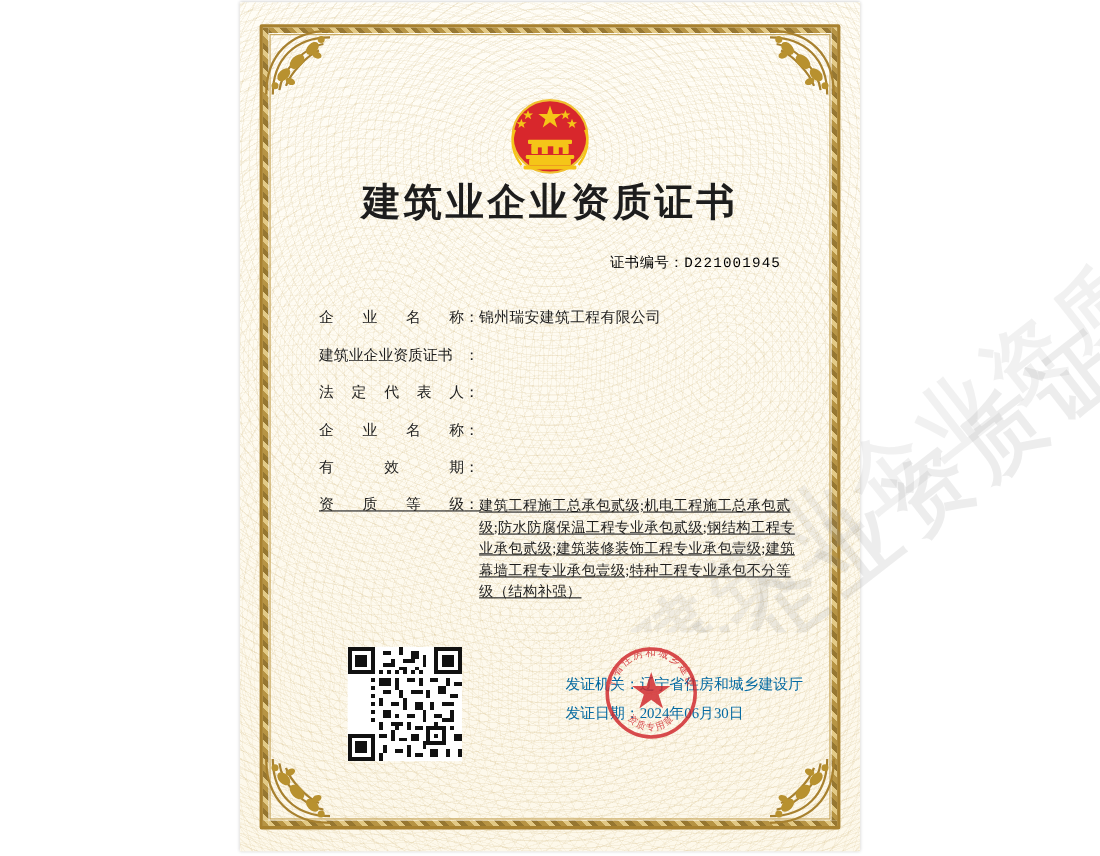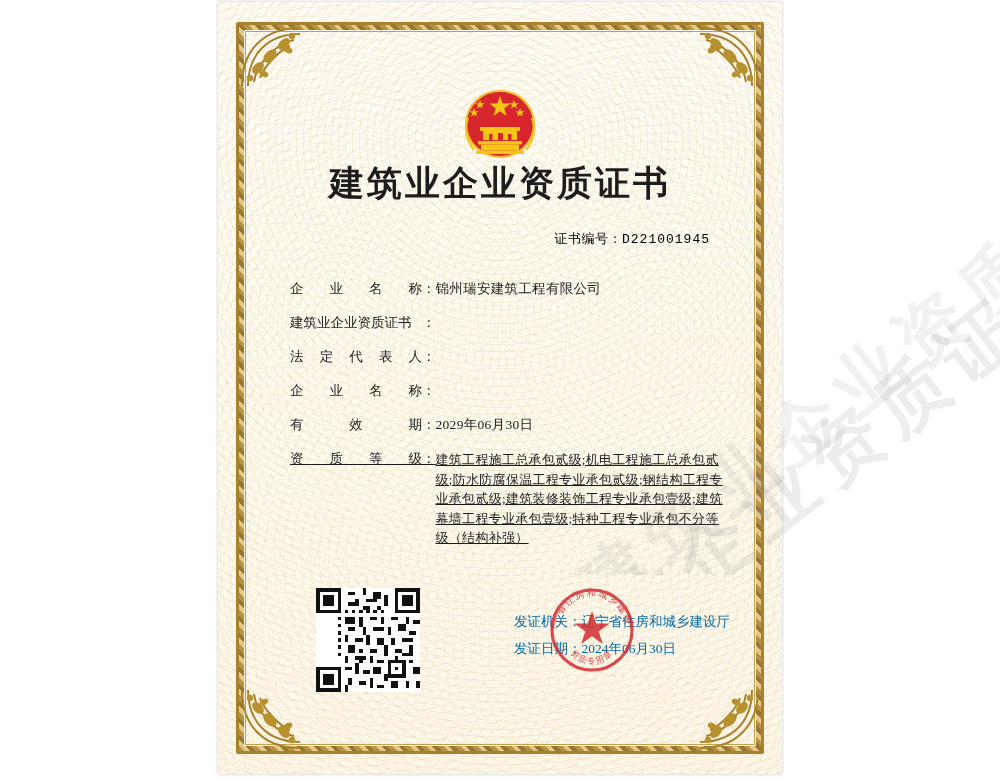--- a/index.html
+++ b/index.html
@@ -365,21 +365,20 @@
       </div>
 
       <div class="row">
         <span class="label j4">企业名称</span>
         <span class="sep">：</span>
       </div>
 
       <div class="row">
         <span class="label j4">有效期</span>
         <span class="sep">：</span>
-        <span class="value">2029年06月30日</span>
       </div>
 
       <div class="row qual">
         <span class="label j4">资质等级</span>
         <span class="sep">：</span>
         <span class="value">建筑工程施工总承包贰级;机电工程施工总承包贰级;防水防腐保温工程专业承包贰级;钢结构工程专业承包贰级;建筑装修装饰工程专业承包壹级;建筑幕墙工程专业承包壹级;特种工程专业承包不分等级（结构补强）</span>
       </div>
 
     </div>
 

